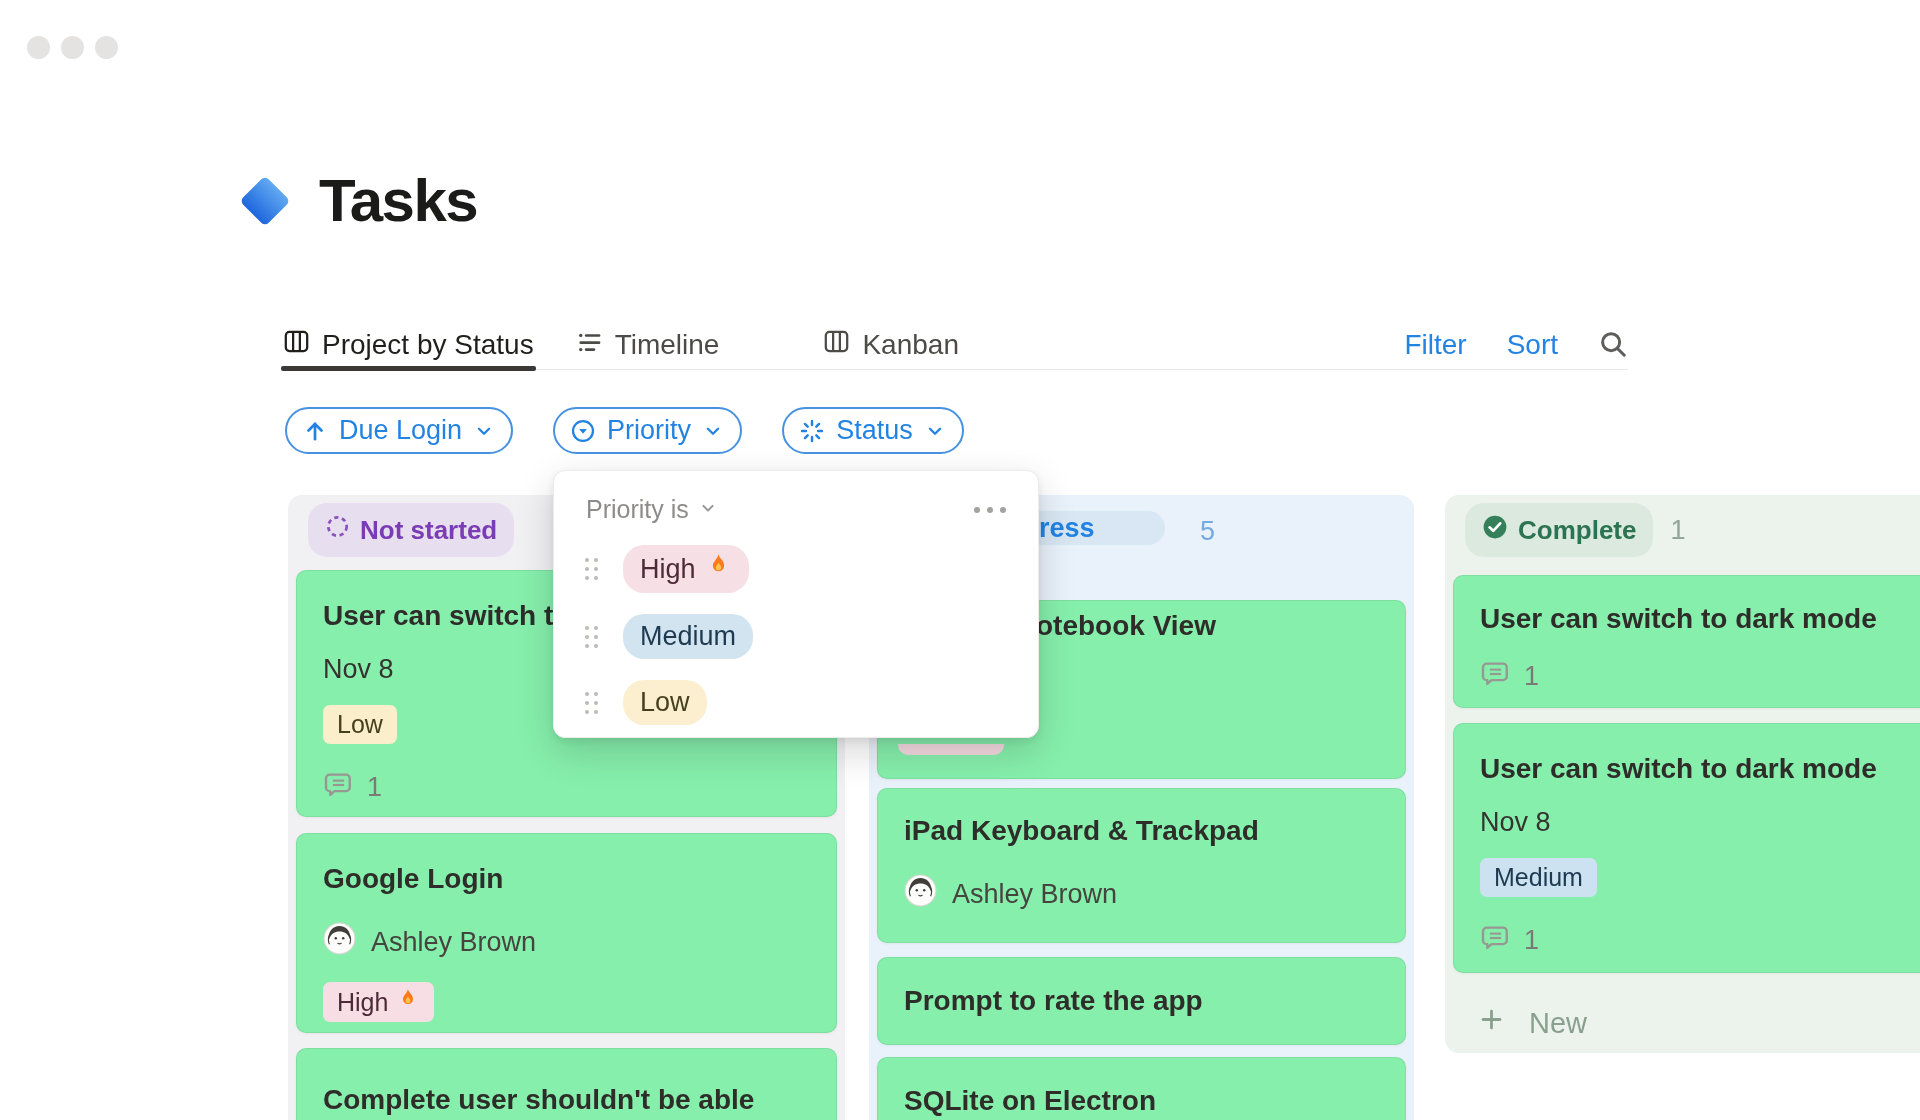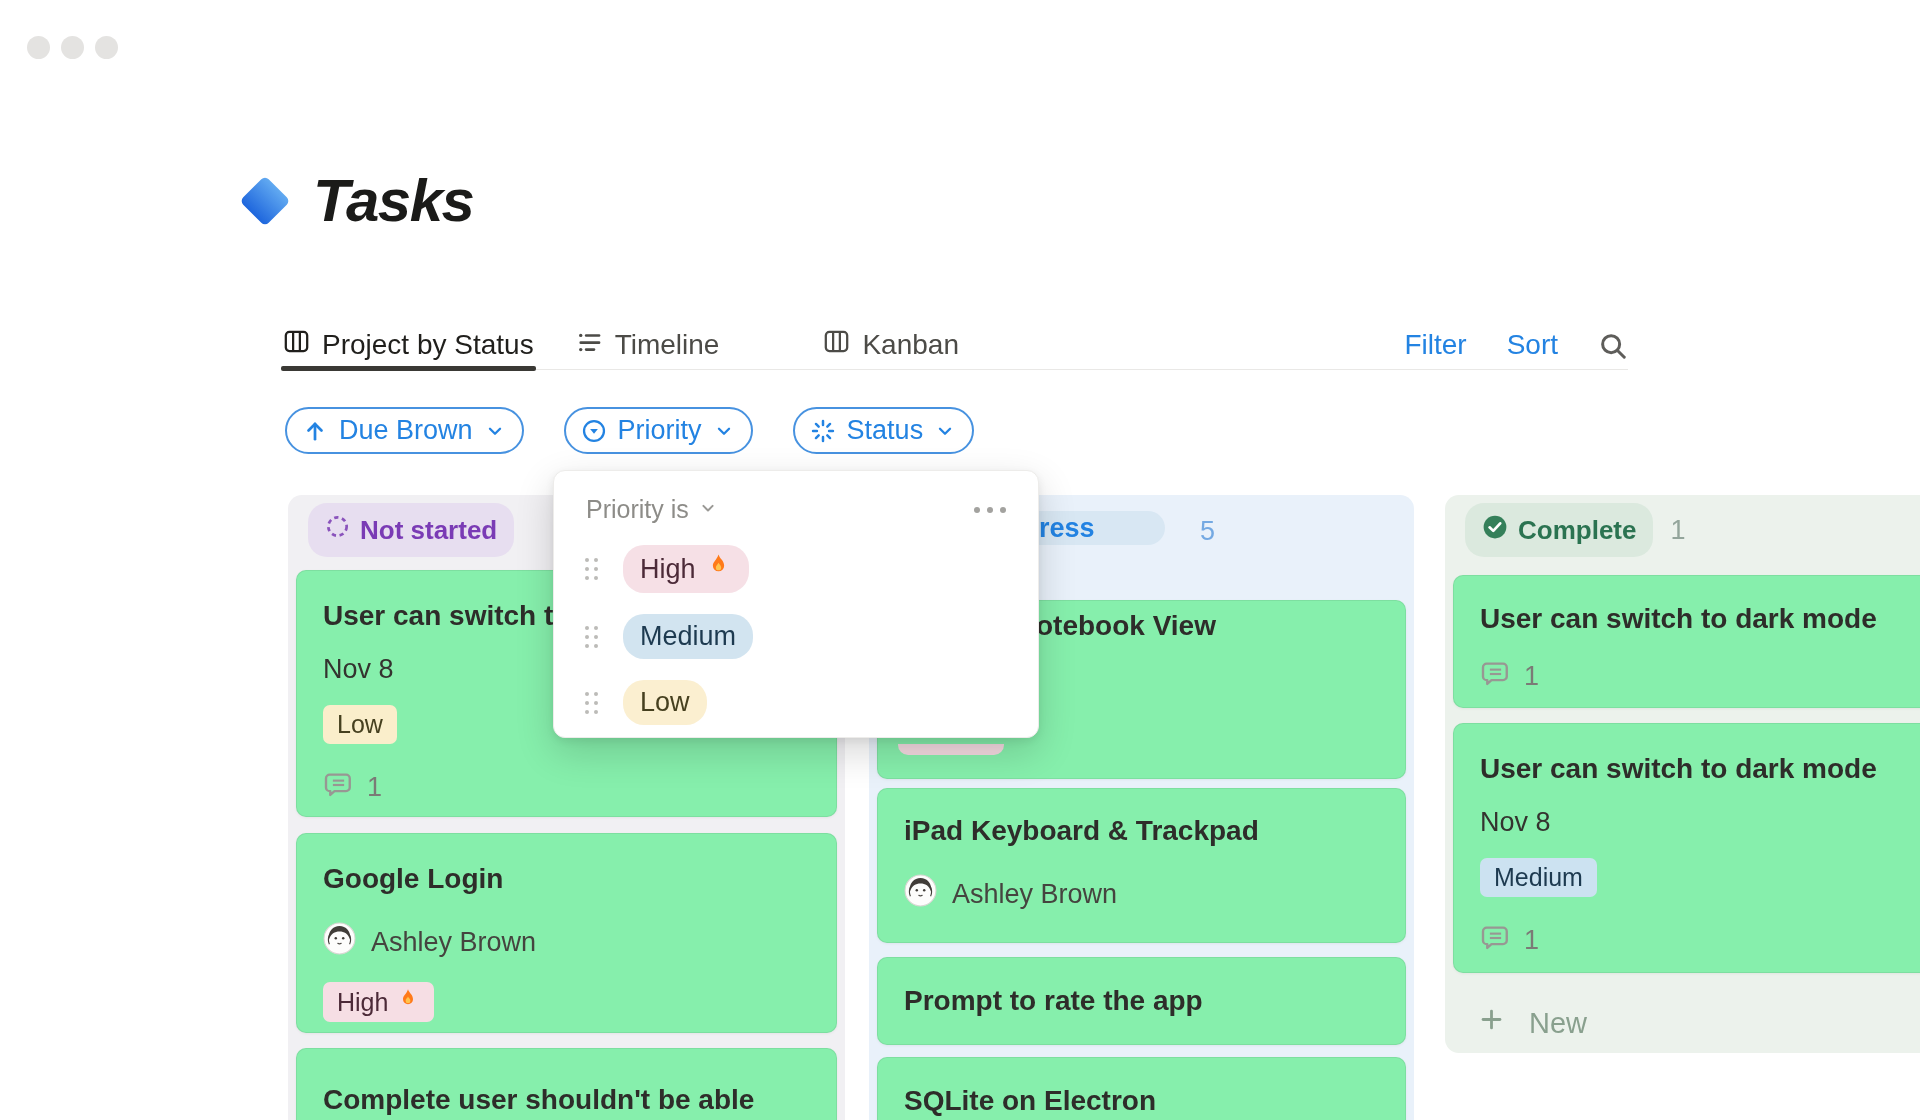--- a/index.html
+++ b/index.html
@@ -9,36 +9,36 @@
     background:#ffffff;
     font-family:"Liberation Sans", sans-serif;
     overflow:hidden;
     color:#2f2e2b;
   }
   
   .window-dots { position:absolute; left:27px; top:36px; display:flex; gap:11px; }
   .wdot { width:23px; height:23px; border-radius:50%; background:#E4E3E1; }
 
   
-  .title-row { position:absolute; left:233px; top:166px; display:flex; align-items:center; gap:16px;font-style:italic; }
+  .title-row { position:absolute; left:233px; top:166px; display:flex; align-items:center; gap:22px; }
   .title-row svg { display:block; }
   .page-title { font-size:60px; font-weight:700; color:#1B1B19; letter-spacing:-1.5px; }
 
   
   .tabbar { position:absolute; left:283px; top:320px; width:1345px; height:50px;
             border-bottom:1px solid #E9E8E6; display:flex; align-items:center; justify-content:space-between; }
   .tabs { display:flex; gap:42px; height:100%; align-items:center;justify-content:flex-end; }
   .tab { position:relative; height:100%; display:flex; align-items:center; gap:12px;
          font-size:28px; font-weight:500; color:#4C4B47; cursor:pointer; }
   .tab svg { color:#4C4B47; }
   .tab.active { color:#201F1C; }
   .tab.active svg { color:#201F1C; }
   .tab.active::after { content:""; position:absolute; left:-2px; right:-2px; bottom:-2px;
                        height:5px; background:#3A3935; border-radius:2px; }
-  .tab-actions { display:flex; align-items:flex-end; gap:40px; }
+  .tab-actions { display:flex; align-items:flex-start; gap:40px; }
   .action-link { font-size:28px; font-weight:500; color:#2383E2; cursor:pointer; }
   .search-btn { display:flex; align-items:center; cursor:pointer; color:#5E5D5A; }
 
   
   .filter-row { position:absolute; left:285px; top:407px; display:flex; gap:40px; }
   .fpill { height:47px; border:2px solid #4792E0; border-radius:24px; background:#fff;
            display:flex; align-items:center; gap:11px; padding:0 16px 0 15px;
            color:#2383E2; font-size:27px; font-weight:500; cursor:pointer; }
   .fpill svg { display:block; }
 
@@ -187,21 +187,21 @@
 </div>
 
 <div class="filter-row">
   <div class="fpill">
     <span>
       <svg width="26" height="26" viewBox="0 0 24 24" fill="none" stroke="currentColor" stroke-width="2.5" stroke-linecap="round" stroke-linejoin="round">
         <line x1="12" y1="19.5" x2="12" y2="5.5"></line>
           <polyline points="6,11.5 12,5.5 18,11.5"></polyline>
       </svg>
     </span>
-    <span>Due Brown</span>
+    <span>Due Login</span>
     <span>
       <svg width="22" height="22" viewBox="0 0 24 24" fill="none" stroke="currentColor" stroke-width="2.5" stroke-linecap="round" stroke-linejoin="round">
         <polyline points="6.5,9.5 12,15 17.5,9.5"></polyline>
       </svg>
     </span>
   </div>
   <div class="fpill">
     <span>
       <svg width="26" height="26" viewBox="0 0 24 24" fill="none" stroke="currentColor" stroke-width="2.1">
         <circle cx="12" cy="12" r="9.2"></circle>

